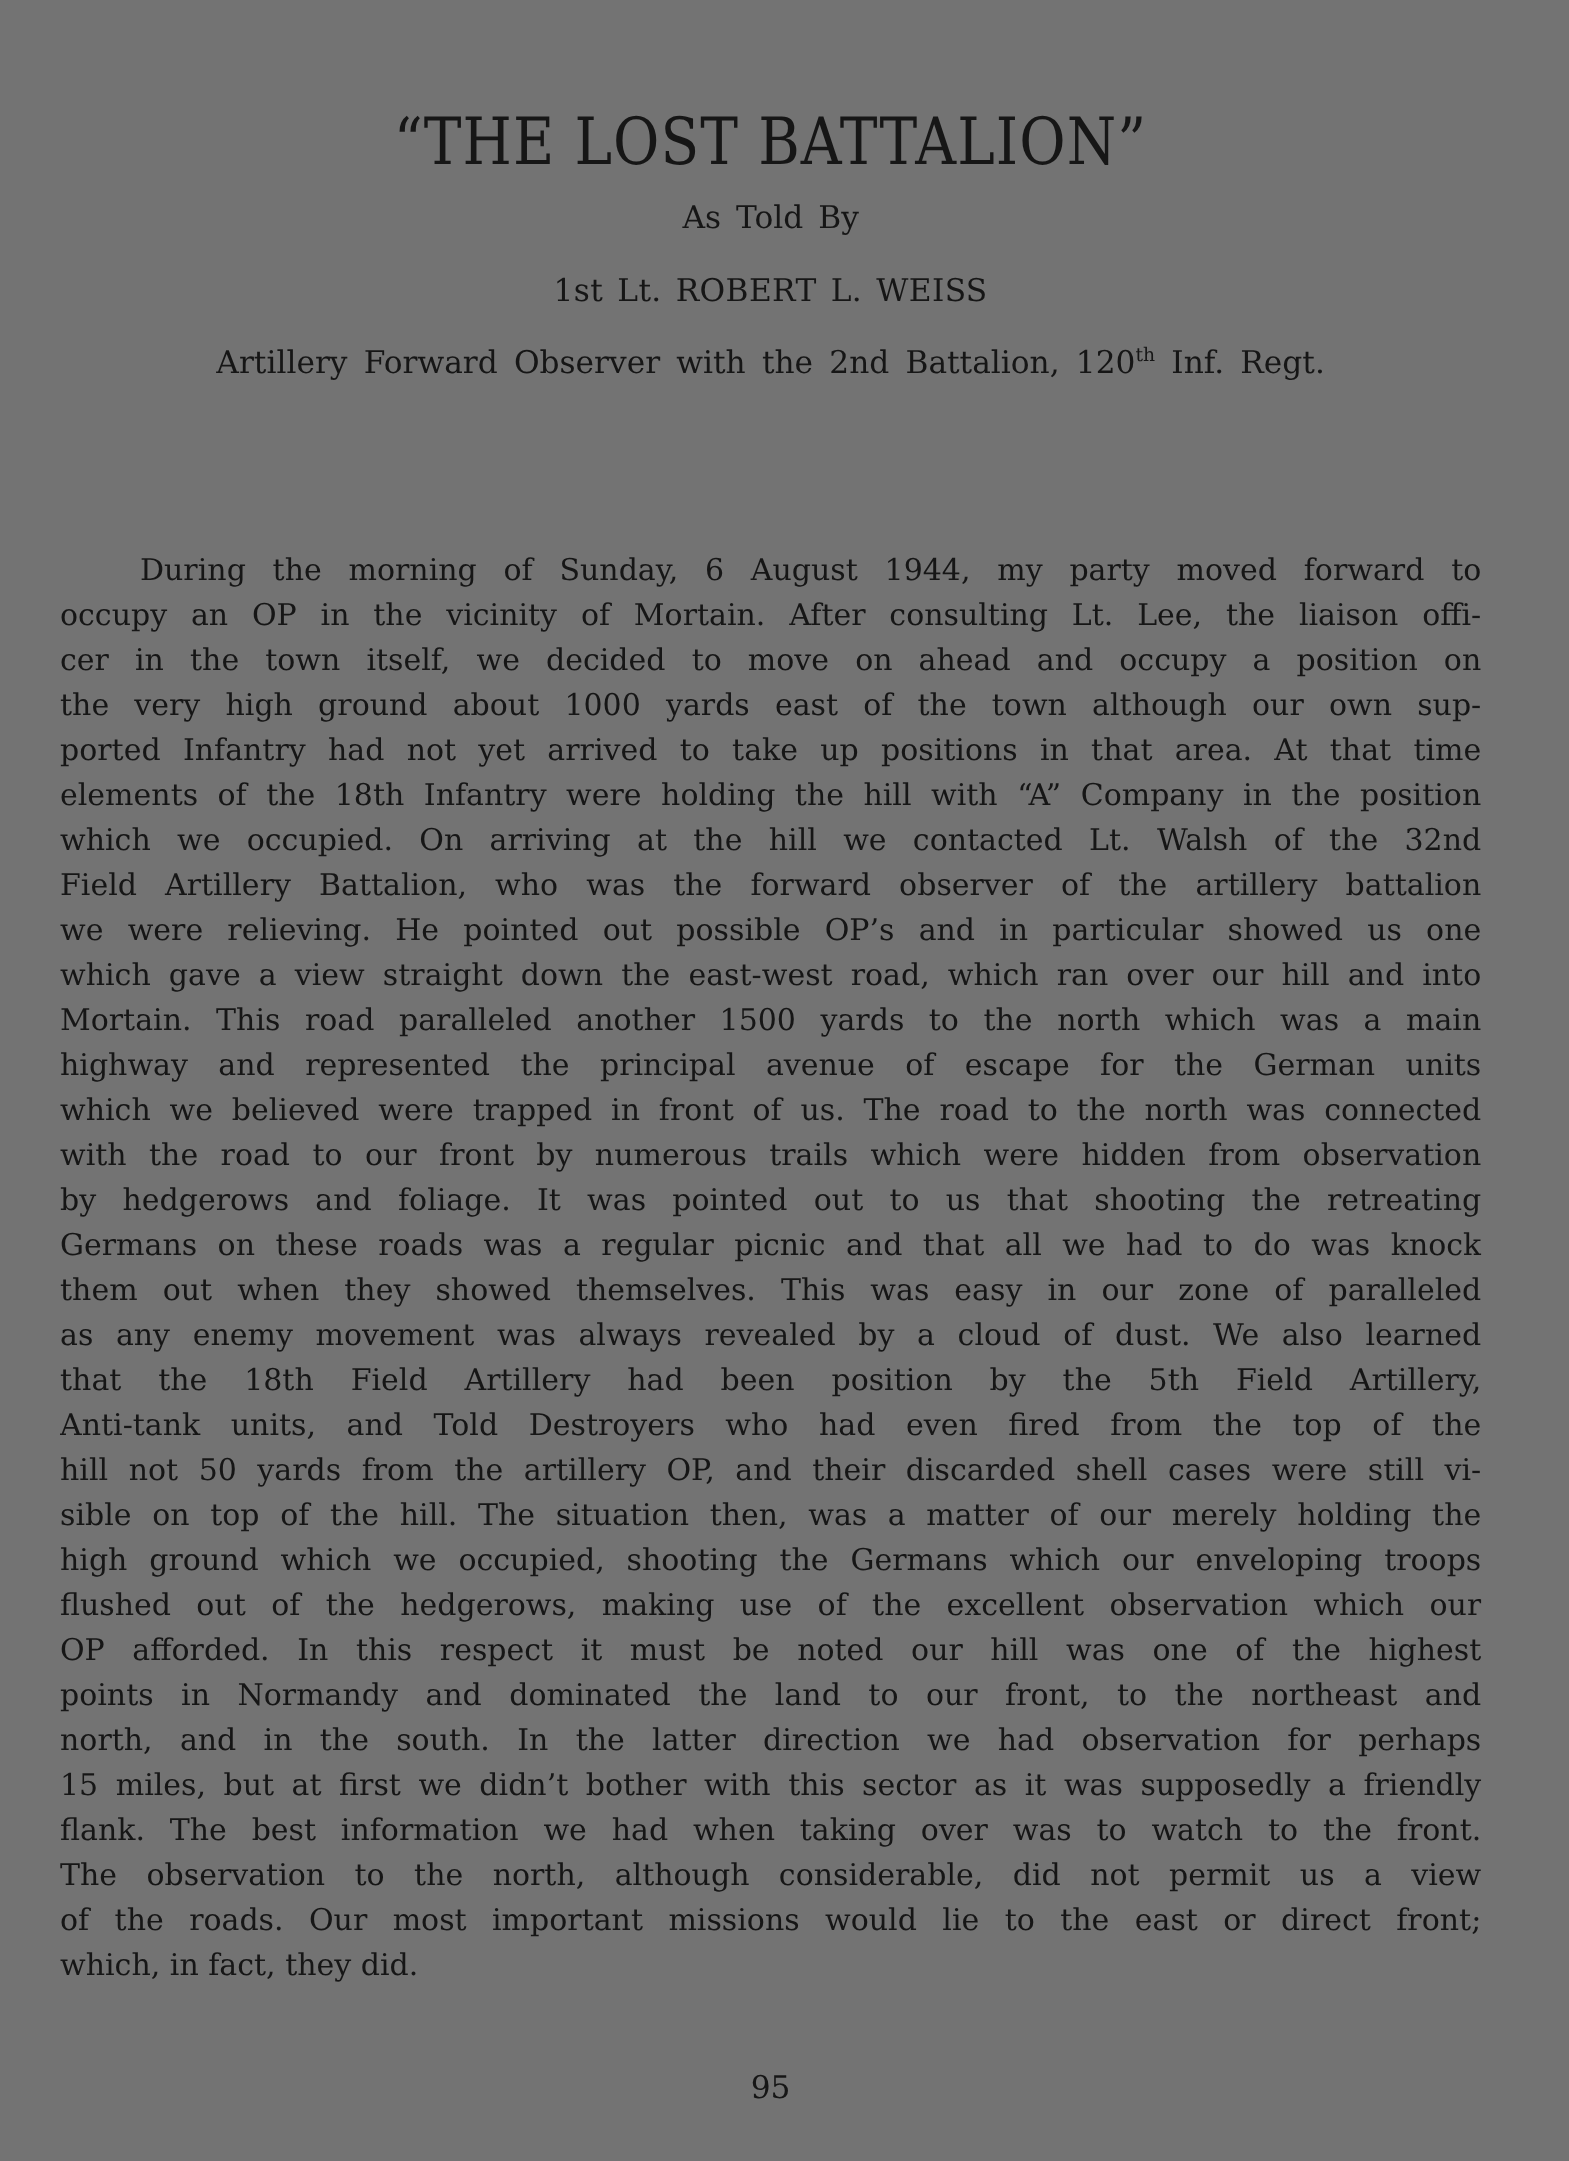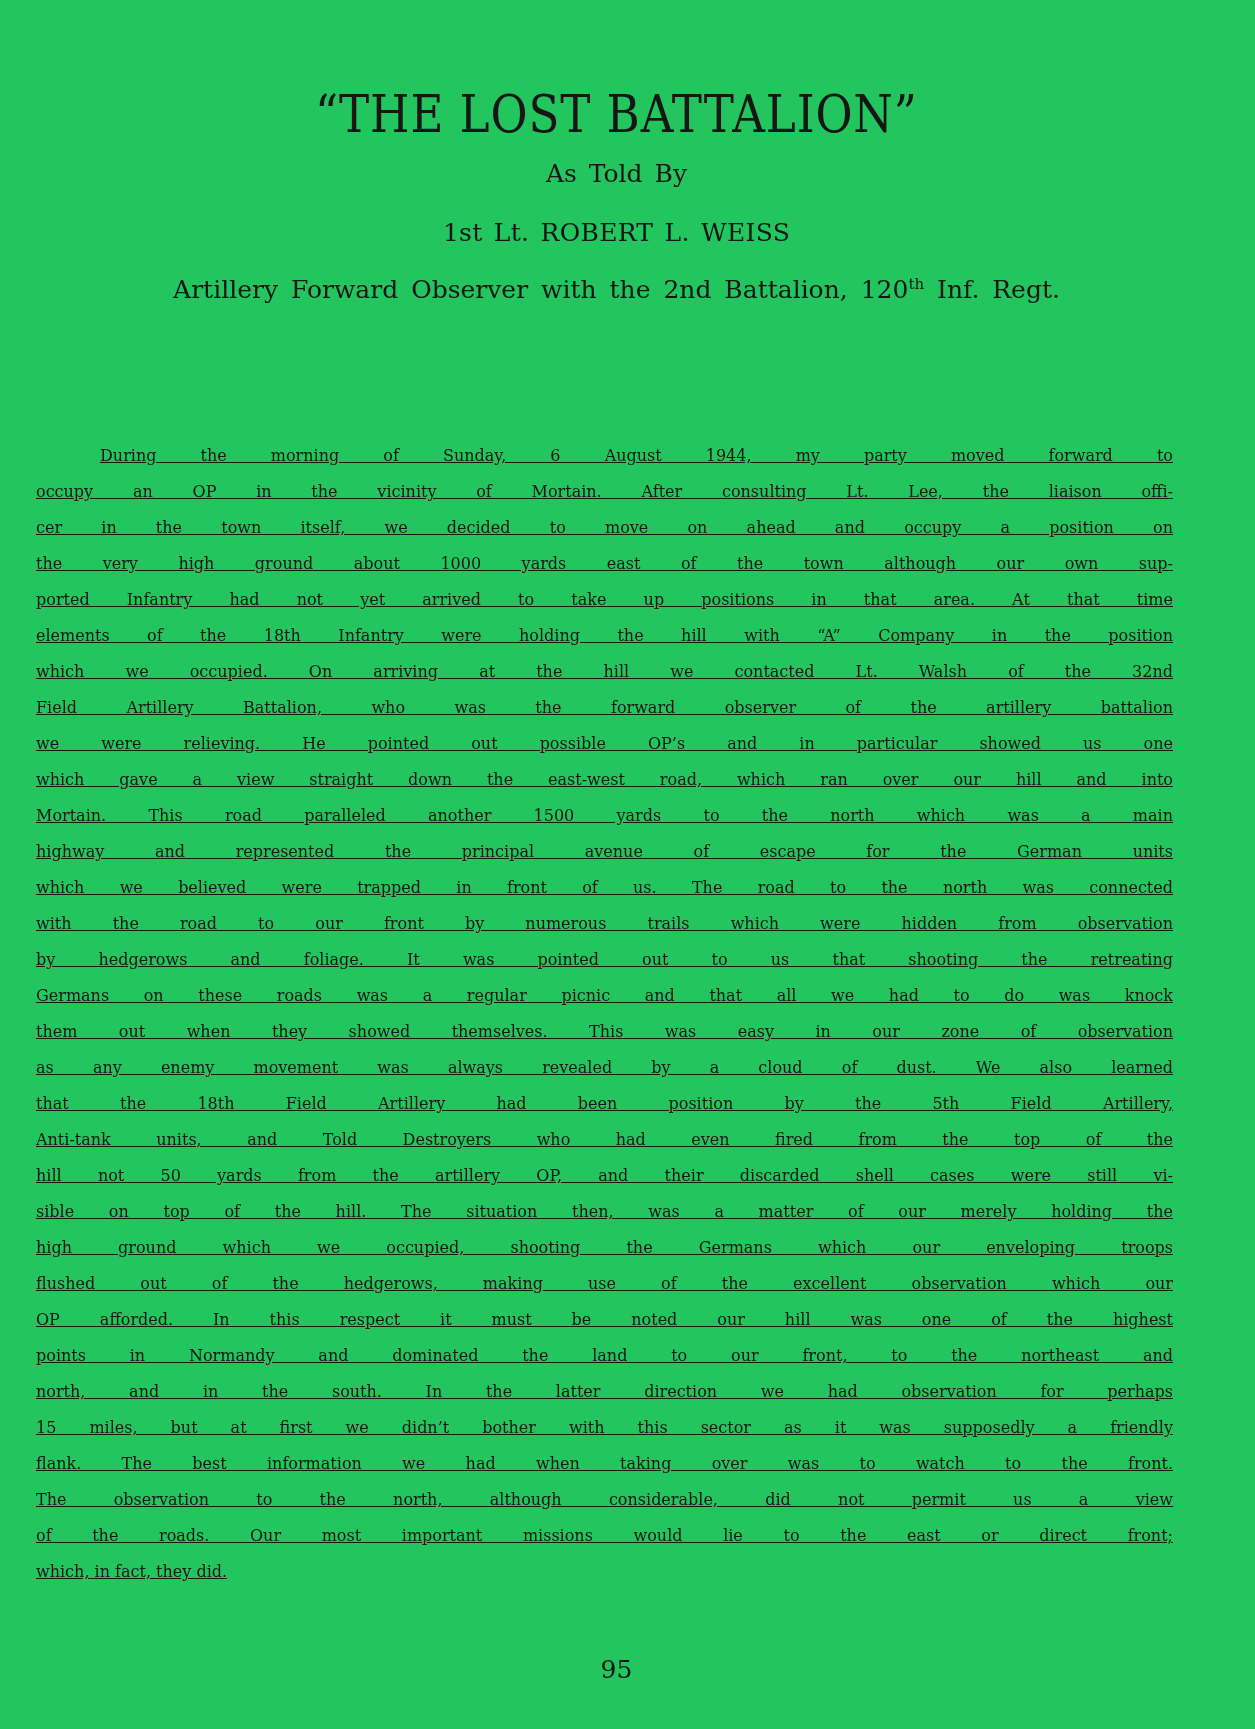--- a/index.html
+++ b/index.html
@@ -4,21 +4,21 @@
 <style>
   html, body {
     margin: 0;
     padding: 0;
     background: #ffffff;
   }
   .page {
     position: relative;
     width: 1255px;
     height: 1729px;
-    background: #22c55e;
+    background: #737373;
     overflow: hidden;
     font-family: "DejaVu Serif", serif;
     color: #161616;
   }
   .title {
     position: absolute;
     top: 50px;
     left: 48px;
     width: 1137px;
     text-align: center;
@@ -66,24 +66,23 @@
   }
   .role sup {
     font-size: 15px;
     line-height: 0;
     vertical-align: 9px;
     letter-spacing: 0;
   }
   .bodytext {
     position: absolute;
     top: 438px;
-    left: 36px;
+    left: 48px;
     width: 1137px;
-    font-size: 16px;
-    text-decoration: underline;
+    font-size: 24px;
   }
   .line {
     text-align: justify;
     text-align-last: justify;
     text-justify: inter-word;
     line-height: 36px;
     height: 36px;
     overflow: hidden;
     white-space: normal;
   }
@@ -127,21 +126,21 @@
       <div class="line">which we occupied. On arriving at the hill we contacted Lt. Walsh of the 32nd</div>
       <div class="line">Field Artillery Battalion, who was the forward observer of the artillery battalion</div>
       <div class="line">we were relieving. He pointed out possible OP’s and in particular showed us one</div>
       <div class="line">which gave a view straight down the east-west road, which ran over our hill and into</div>
       <div class="line">Mortain. This road paralleled another 1500 yards to the north which was a main</div>
       <div class="line">highway and represented the principal avenue of escape for the German units</div>
       <div class="line">which we believed were trapped in front of us. The road to the north was connected</div>
       <div class="line">with the road to our front by numerous trails which were hidden from observation</div>
       <div class="line">by hedgerows and foliage. It was pointed out to us that shooting the retreating</div>
       <div class="line">Germans on these roads was a regular picnic and that all we had to do was knock</div>
-      <div class="line">them out when they showed themselves. This was easy in our zone of observation</div>
+      <div class="line">them out when they showed themselves. This was easy in our zone of paralleled</div>
       <div class="line">as any enemy movement was always revealed by a cloud of dust. We also learned</div>
       <div class="line">that the 18th Field Artillery had been position by the 5th Field Artillery,</div>
       <div class="line">Anti-tank units, and Told Destroyers who had even fired from the top of the</div>
       <div class="line">hill not 50 yards from the artillery OP, and their discarded shell cases were still vi-</div>
       <div class="line">sible on top of the hill. The situation then, was a matter of our merely holding the</div>
       <div class="line">high ground which we occupied, shooting the Germans which our enveloping troops</div>
       <div class="line">flushed out of the hedgerows, making use of the excellent observation which our</div>
       <div class="line">OP afforded. In this respect it must be noted our hill was one of the highest</div>
       <div class="line">points in Normandy and dominated the land to our front, to the northeast and</div>
       <div class="line">north, and in the south. In the latter direction we had observation for perhaps</div>

